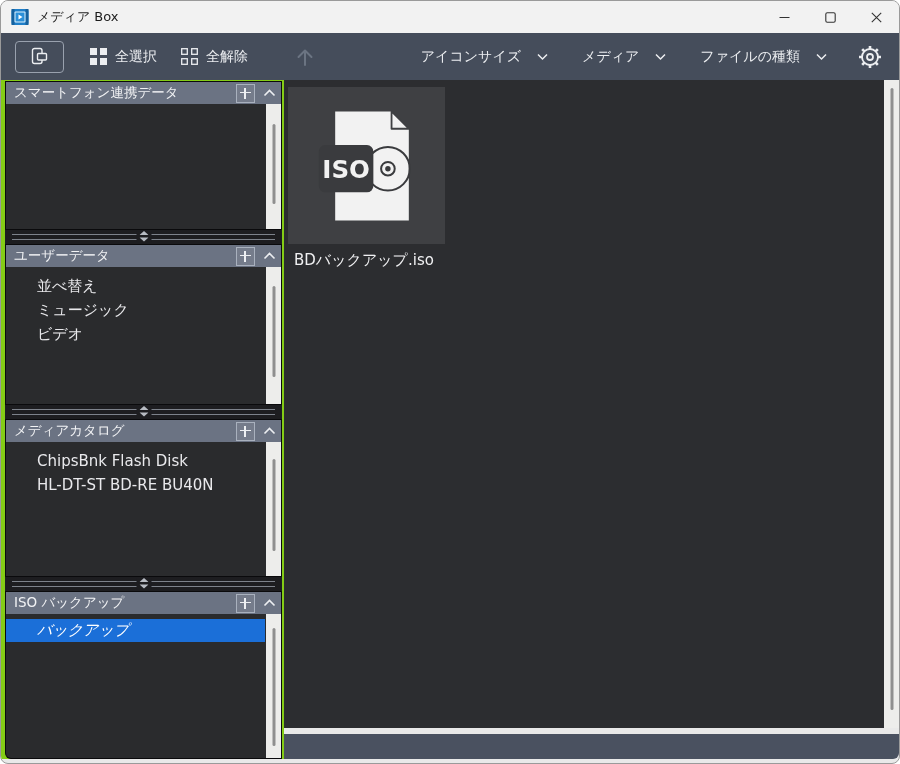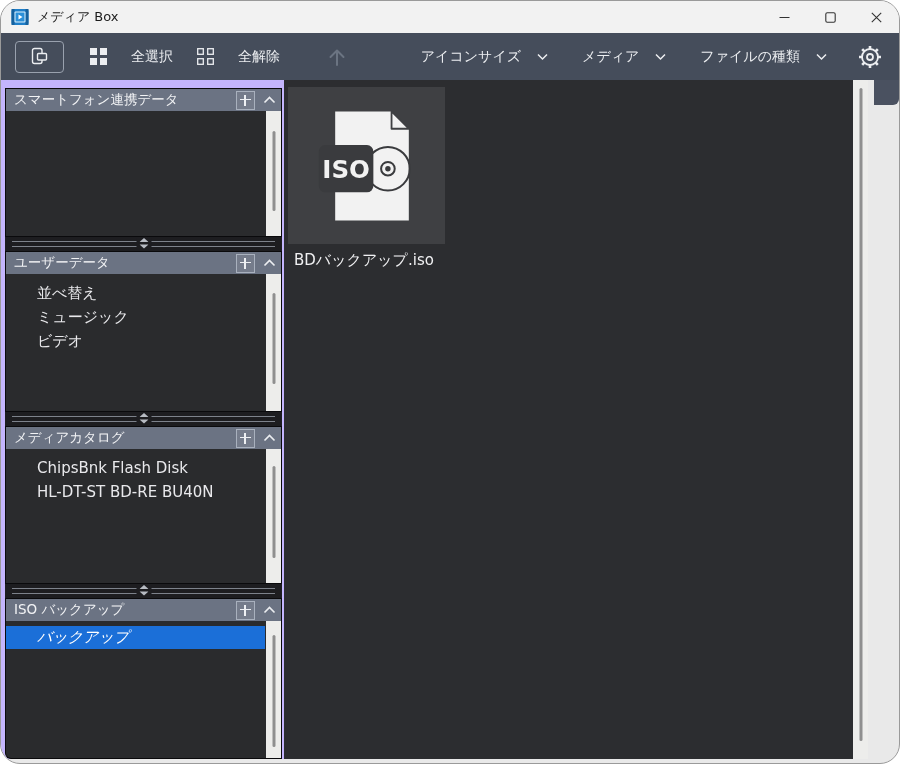--- a/index.html
+++ b/index.html
@@ -1,53 +1,53 @@
 <!DOCTYPE html>
 <html><head>
 <meta charset="utf-8">
 <style>
   html,body{margin:0;padding:0;width:900px;height:764px;font-family:"DejaVu Sans","Liberation Sans",sans-serif;background:#fff;overflow:hidden;}
-  .window{position:absolute;inset:0;border:1px solid #9a9a9a;border-radius:20px;overflow:hidden;background:#e9e9e9;box-sizing:border-box;}
+  .window{position:absolute;inset:0;border:1px solid #9a9a9a;border-radius:8px;overflow:hidden;background:#e9e9e9;box-sizing:border-box;}
   
   .titlebar{height:32px;background:#f2f2f2;display:flex;align-items:center;}
   .app-icon{width:18px;height:18px;margin:0 8px 0 10px;flex:0 0 auto;}
   .title-text{font-size:13px;color:#1b1b1b;}
   .tb-spacer{flex:1;}
   .win-btn{width:46px;height:32px;display:flex;align-items:center;justify-content:center;}
   
   .toolbar{height:47px;background:#454d5b;display:flex;align-items:center;padding:0 16px 0 14px;box-sizing:border-box;color:#eceef1;}
   .phone-btn{display:flex;align-items:center;gap:9px;height:30px;padding:0 14px;border:1px solid #99a1ae;border-radius:4px;font-size:14px;color:#f0f2f5;}
-  .tool-item{display:flex;align-items:center;gap:24px;font-size:14px;color:#eceef1;}
+  .tool-item{display:flex;align-items:center;gap:8px;font-size:14px;color:#eceef1;}
   .ml26{margin-left:26px;} .ml24{margin-left:24px;}
   .dropdown{display:flex;align-items:center;gap:16px;font-size:14px;margin-left:34px;}
   .gear-wrap{margin-left:30px;display:flex;align-items:center;}
   
   .app-body{height:679px;display:flex;}
-  .sidebar{width:283px;box-sizing:border-box;background:#c4b5fd;padding:8px 2px 0 4px;display:flex;flex-direction:column;}
+  .sidebar{width:283px;box-sizing:border-box;background:#84cc16;padding:1px 2px 0 4px;display:flex;flex-direction:column;}
   .section{display:flex;flex-direction:column;}
   .sec-h149{height:149px;} .sec-h161{height:161px;} .sec-h158{height:158px;} .sec-grow{flex:1;}
   .sec-header{height:23px;flex:0 0 23px;background:#6b7383;display:flex;align-items:center;padding:0 5px 0 8px;box-sizing:border-box;border:1px solid #0a0a0c;border-bottom:none;}
   .sec-title{font-size:13.5px;color:#f2f3f5;flex:1;white-space:nowrap;overflow:hidden;}
   .plus-btn{width:17px;height:17px;border:1px solid #a9b1be;background:rgba(255,255,255,.07);position:relative;margin-right:8px;flex:0 0 auto;}
   .plus-btn::before,.plus-btn::after{content:"";position:absolute;background:#eef0f3;}
   .plus-btn::before{left:3px;right:3px;top:7px;height:1.5px;}
   .plus-btn::after{top:3px;bottom:3px;left:7px;width:1.5px;}
   .sec-content{flex:1;background:#2a2b2d;position:relative;border:1px solid #0a0a0c;border-top:none;overflow:hidden;}
   .sec-grow .sec-content{border-bottom-left-radius:6px;}
   .vtrack{position:absolute;top:0;bottom:0;right:0;width:15px;background:#ededeb;}
   .vthumb{position:absolute;left:50%;width:3px;transform:translateX(-50%);background:#8f8f8f;border-radius:2px;}
   .item-list{padding-top:7px;}
   .list-item{height:24px;line-height:24px;padding-left:31px;font-size:15px;color:#e9e9ec;white-space:pre;overflow:hidden;}
   .list-item.selected{background:#1b6fd8;color:#fff;width:calc(100% - 16px);box-sizing:border-box;height:23px;line-height:23px;font-style:italic;}
   .splitter{height:14px;flex:0 0 14px;position:relative;background:#1d1d20;}
   .split-line{position:absolute;left:7px;right:7px;height:1px;background:#7d828b;}
   .sl-1{top:4px;} .sl-2{top:9px;}
   .split-handle{position:absolute;left:50%;top:1px;transform:translateX(-50%);background:#1d1d20;padding:0 3px;}
   
-  .main{flex:1;min-width:0;display:flex;flex-direction:row;gap:6px;}
+  .main{flex:1;min-width:0;display:flex;flex-direction:column;gap:6px;}
   .main-view{flex:1;position:relative;background:#2c2d30;overflow:hidden;}
   .file-tile{position:absolute;left:4px;top:7px;width:157px;height:157px;background:#3f4043;display:flex;align-items:center;justify-content:center;}
   .file-label{position:absolute;left:10px;top:171px;font-size:15px;color:#f0f0f2;white-space:nowrap;}
   .main-vtrack{position:absolute;top:0;bottom:0;right:0;width:15px;background:#ededeb;}
   .main-vthumb{position:absolute;left:50%;width:3px;transform:translateX(-50%);background:#8f8f8f;top:8px;bottom:18px;border-radius:2px;}
   .main-bottom{height:25px;flex:0 0 25px;background:#4a5160;border-bottom-right-radius:6px;}
   svg{display:block;}
 </style>
 </head>
 <body>

